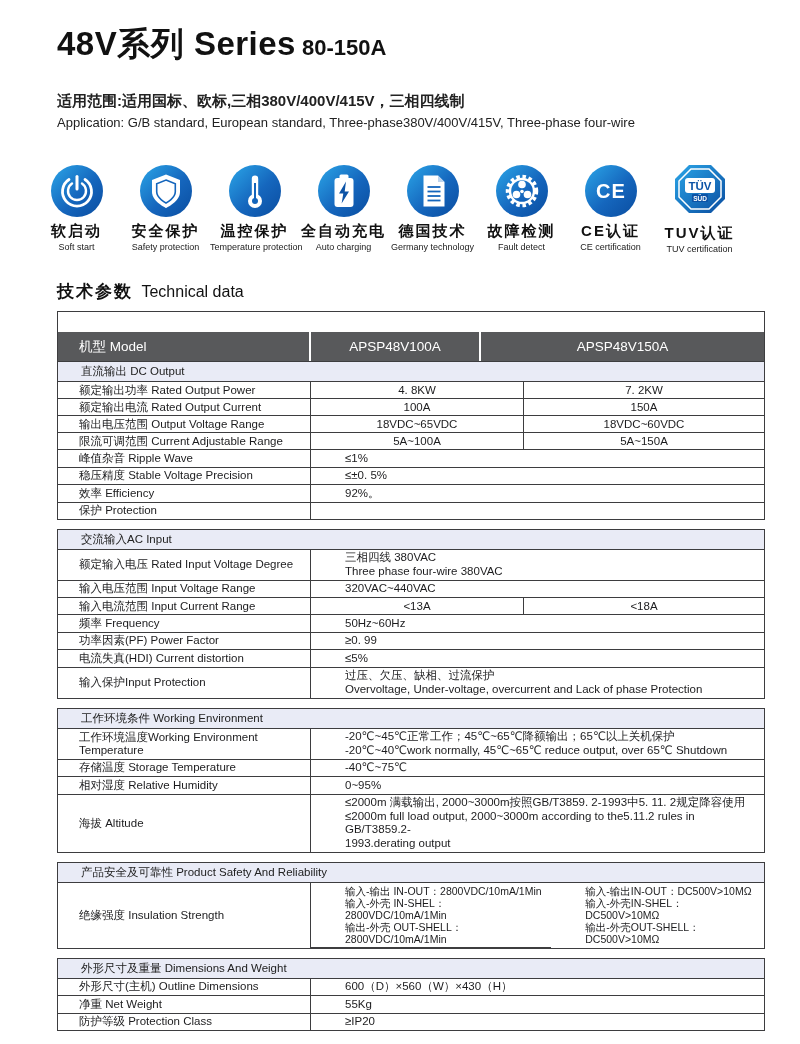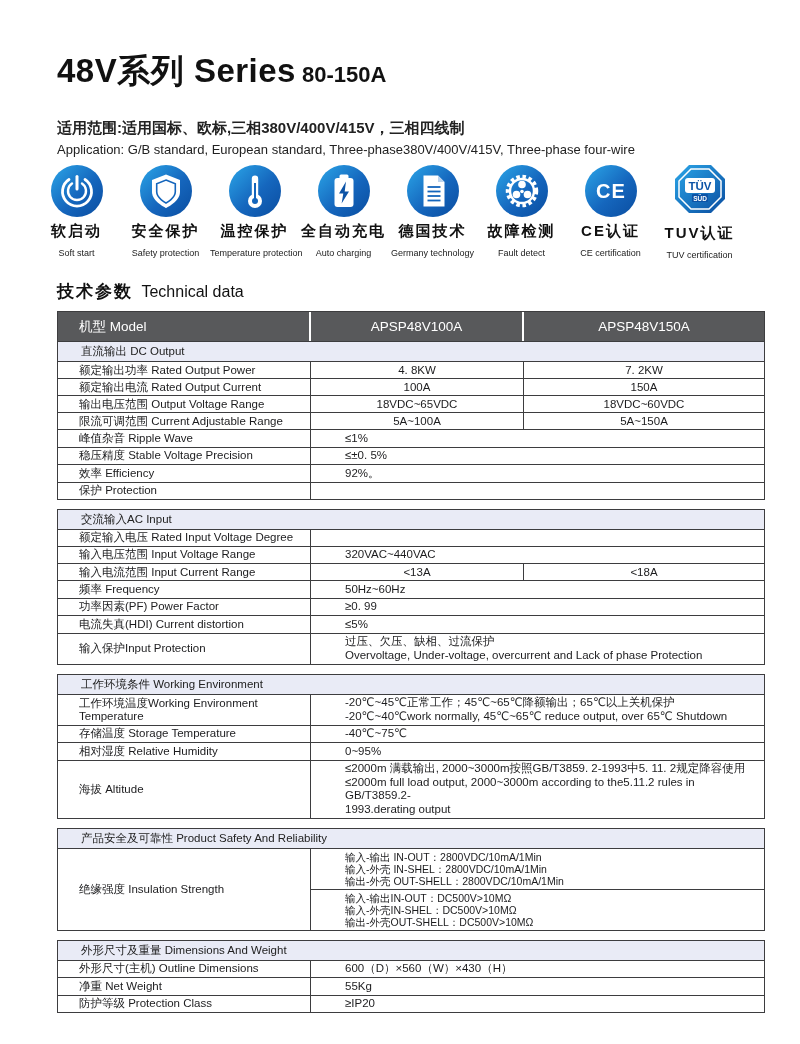--- a/index.html
+++ b/index.html
@@ -1,63 +1,63 @@
 <!DOCTYPE html>
 <html><head>
 <meta charset="utf-8">
 <style>
   html,body{margin:0;padding:0;background:#fff;}
   body{width:800px;height:1044px;position:relative;overflow:hidden;
        font-family:"Liberation Sans","DejaVu Sans",sans-serif;color:#1c1c1e;}
   .content{position:absolute;left:57px;top:0;width:708px;}
 
   
-  .title-row{margin-top:49px;white-space:nowrap;}
+  .title-row{margin-top:22px;white-space:nowrap;}
   .title-main{font-size:33px;font-weight:bold;letter-spacing:.5px;color:#111;}
   .title-range{font-size:22px;font-weight:bold;margin-left:6px;color:#111;}
   .subtitle-zh{margin-top:25px;font-size:15px;font-weight:bold;color:#222;}
   .subtitle-en{margin-top:4px;font-size:13px;color:#222;}
 
   
   .features{position:absolute;left:32px;top:163px;width:712px;display:flex;}
   .feature{width:89px;text-align:center;flex:0 0 89px;}
   .f-circle{width:52px;height:52px;border-radius:50%;margin:2px auto 0;
             background:linear-gradient(135deg,#2ba6e8 0%,#1566bd 55%,#0a4da0 100%);
             display:flex;align-items:center;justify-content:center;}
   .f-oct{width:56px;height:56px;margin:0 auto;}
   .f-zh{margin-top:5px;font-size:15px;font-weight:bold;letter-spacing:2px;white-space:nowrap;color:#111;}
-  .f-en{margin-top:7px;font-size:9px;white-space:nowrap;color:#222;}
+  .f-en{margin-top:1px;font-size:9px;white-space:nowrap;color:#222;}
 
   
   .tech-heading{position:absolute;left:57px;top:280px;white-space:nowrap;}
   .tech-zh{font-size:17px;font-weight:bold;letter-spacing:2px;color:#111;}
   .tech-en{font-size:16px;color:#111;margin-left:4px;}
 
   
   .tables{position:absolute;left:57px;top:311px;width:708px;}
   .tbl{border:1px solid #3d3d3f;margin-bottom:9px;box-sizing:border-box;}
-  .thead{display:flex;background:#58595b;color:#fff;height:29px;}
+  .thead{display:flex;background:#58595b;color:#fff;height:29px;margin-top:20px;}
   .th-label{width:253px;box-sizing:border-box;display:flex;align-items:center;
             padding-left:21px;font-size:13.5px;border-right:2px solid #fff;}
-  .th-m1{width:213px;box-sizing:border-box;display:flex;align-items:center;
+  .th-m1{width:170px;box-sizing:border-box;display:flex;align-items:center;
          justify-content:center;font-size:13.5px;border-right:2px solid #fff;}
   .th-m2{flex:1;display:flex;align-items:center;justify-content:center;font-size:13.5px;}
   .band{background:#e9ebf6;font-size:11.5px;padding:2px 0 2px 23px;border-top:1px solid #3d3d3f;color:#222;}
   .tbl .band:first-child{border-top:none;}
   .trow{display:flex;border-top:1px solid #3d3d3f;min-height:16px;}
   .c-label{width:253px;box-sizing:border-box;padding:1.5px 6px 1.5px 21px;
            border-right:1px solid #3d3d3f;display:flex;align-items:center;
            font-size:11.5px;line-height:13px;}
   .c-merged{flex:1;box-sizing:border-box;padding:1.5px 8px 1.5px 34px;
             display:flex;align-items:center;font-size:11.5px;line-height:13.5px;
             white-space:pre-line;}
   .c-split1{width:213px;box-sizing:border-box;border-right:1px solid #3d3d3f;
             display:flex;align-items:center;justify-content:center;font-size:11.5px;line-height:13px;}
   .c-split2{flex:1;display:flex;align-items:center;justify-content:center;font-size:11.5px;line-height:13px;text-align:center;}
-  .c-stack{flex:1;display:flex;flex-direction:column;}
+  .c-stack{flex:1;display:flex;flex-direction:row;}
   .stack-item{box-sizing:border-box;padding:2px 8px 2px 34px;font-size:10.5px;
               line-height:12px;white-space:pre-line;}
   .stack-item.top{border-bottom:1px solid #3d3d3f;}
 </style>
 </head>
 <body>
 
 <div class="content">
   <div class="title-row">
     <span class="title-main">48V系列 Series</span><span class="title-range">80-150A</span>
@@ -226,20 +226,22 @@
     </div>
     <div class="trow">
       <div class="c-label">保护 Protection</div>
     </div>
   </div>
 
   <div class="tbl">
     <div class="band">交流输入AC Input</div>
     <div class="trow">
       <div class="c-label">额定输入电压 Rated Input Voltage Degree</div>
+      <div class="c-merged">三相四线  380VAC
+Three phase  four-wire 380VAC</div>
     </div>
     <div class="trow">
       <div class="c-label">输入电压范围 Input Voltage Range</div>
       <div class="c-merged">320VAC~440VAC</div>
     </div>
     <div class="trow">
       <div class="c-label">输入电流范围 Input Current Range</div>
       <div class="c-split1">&lt;13A</div>
       <div class="c-split2">&lt;18A</div>
     </div>

